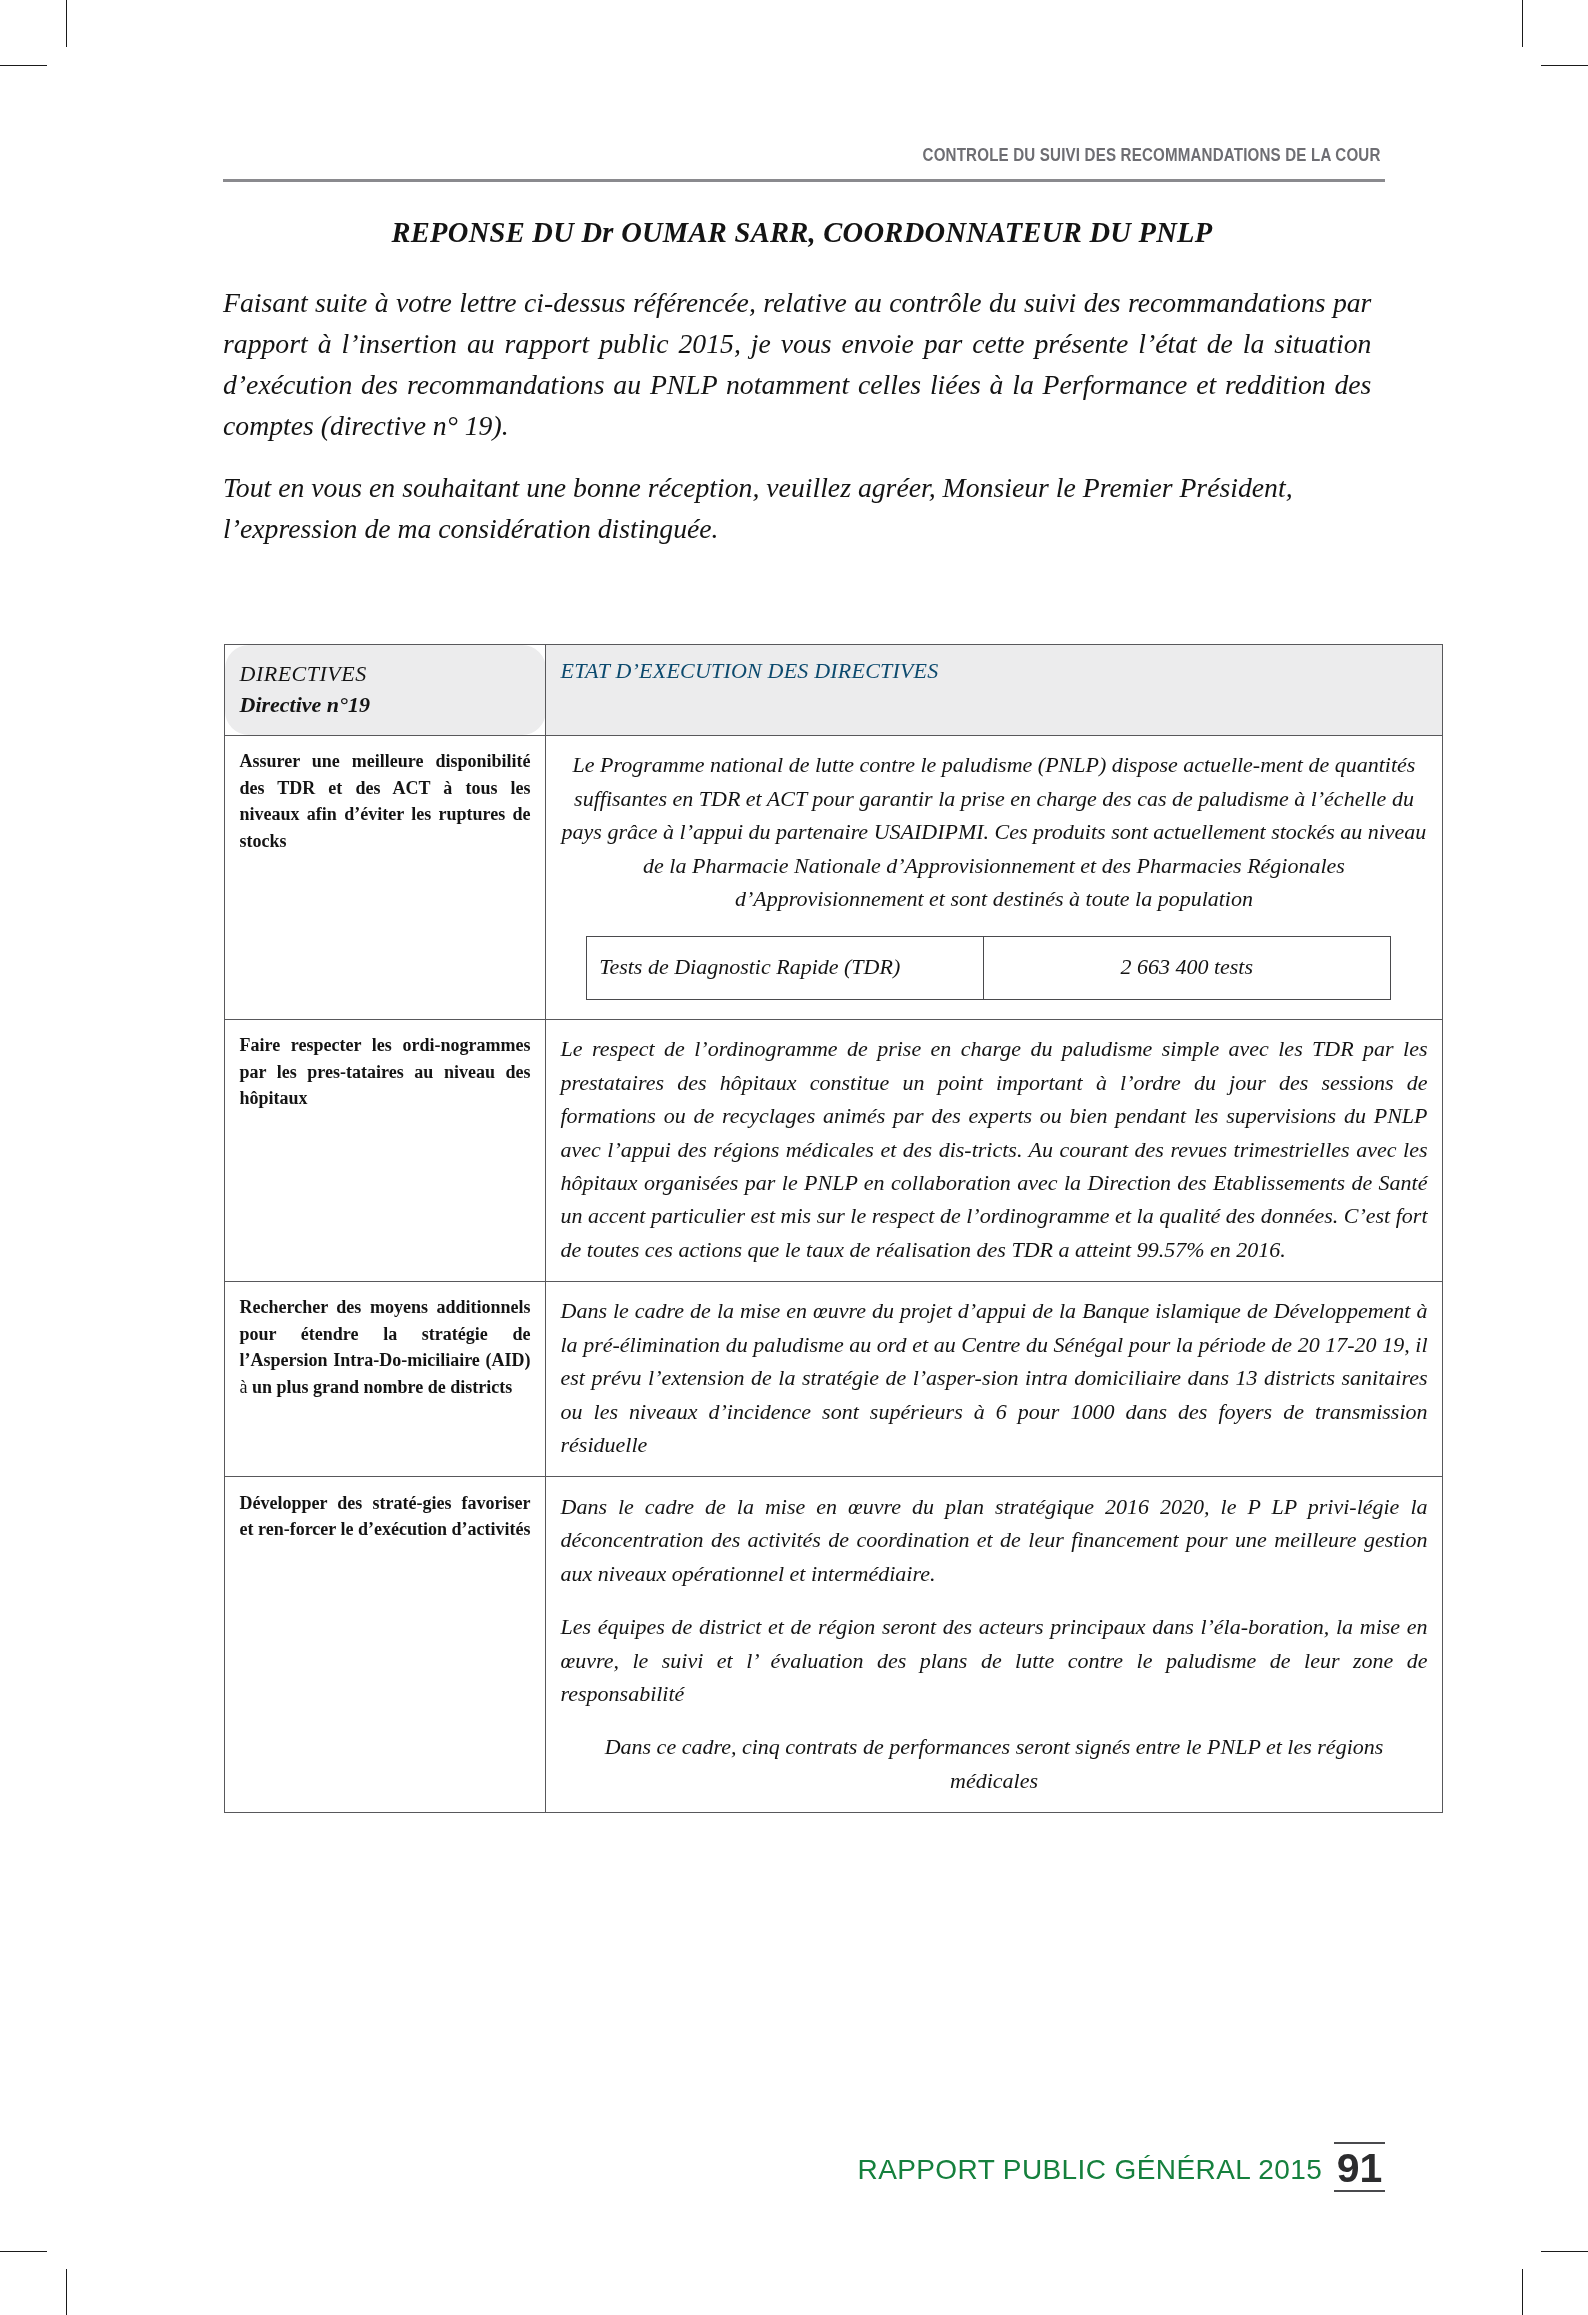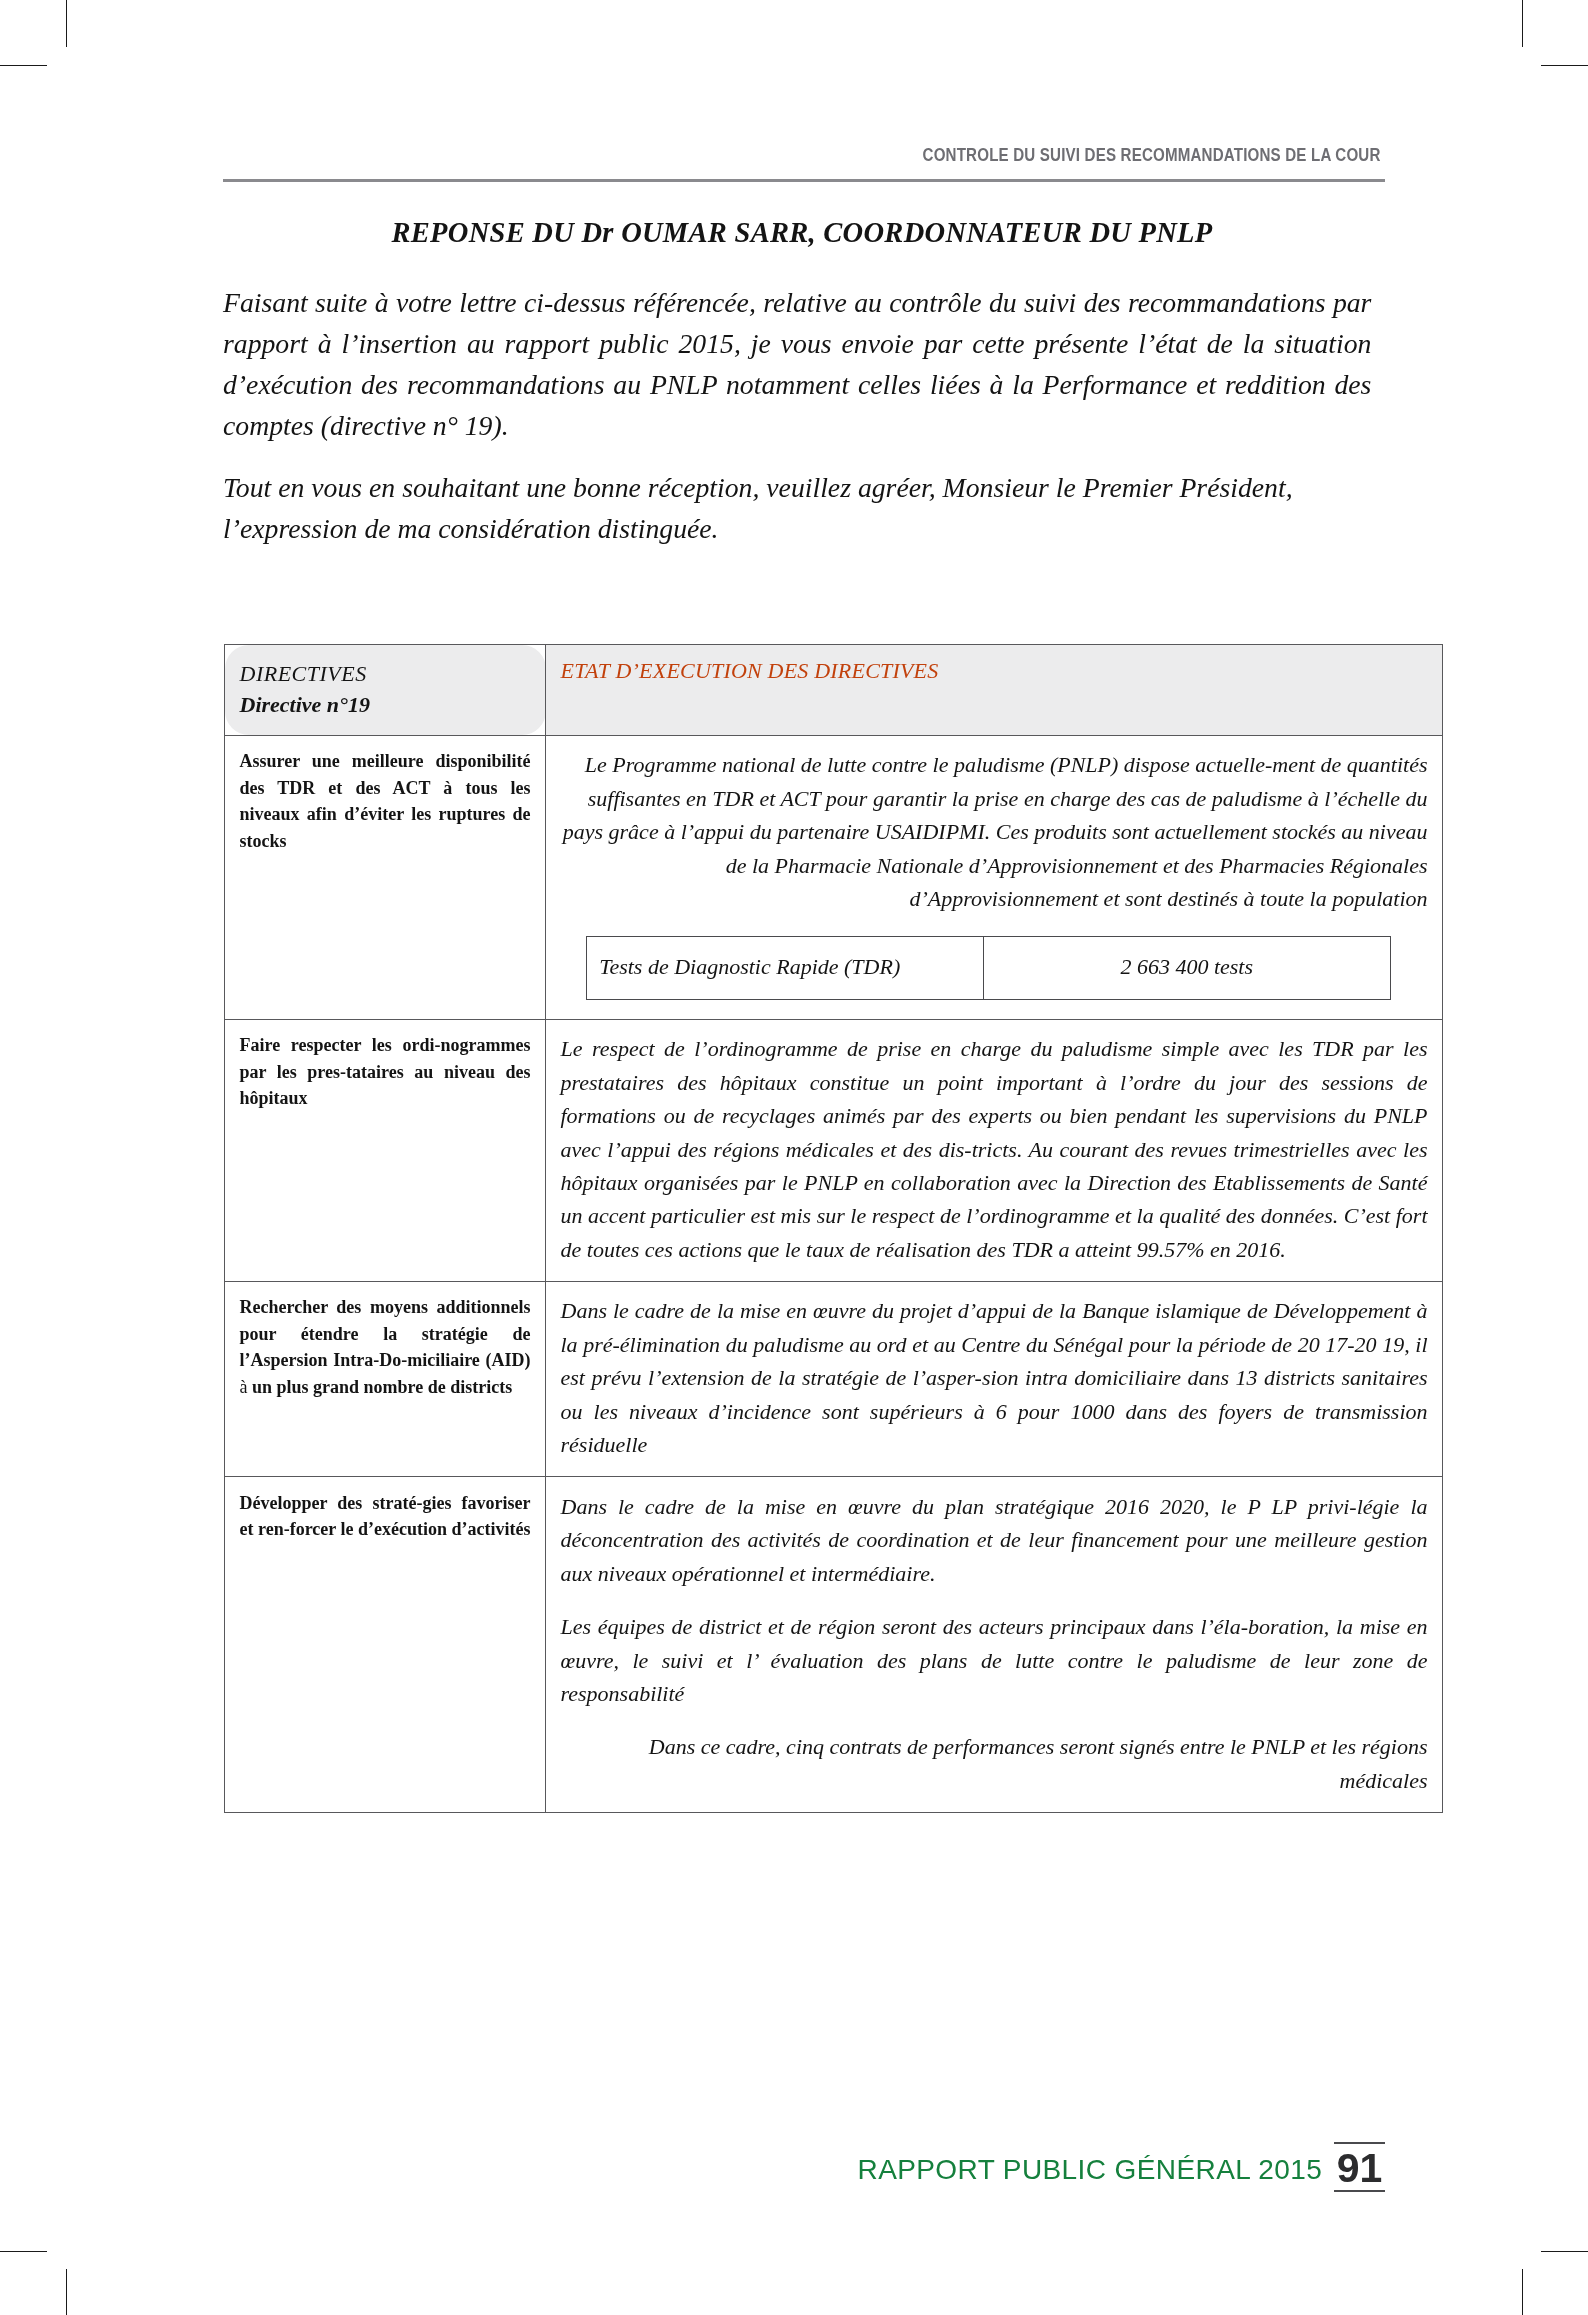--- a/index.html
+++ b/index.html
@@ -127,21 +127,21 @@
     font-style: italic;
     font-size: 22px;
     line-height: 1.42;
     color: #141414;
   }
   .head-left .l1 { font-weight: normal; letter-spacing: 0.5px; }
   .head-left .l2 { font-weight: bold; }
   .head-right {
     font-style: italic;
     font-size: 22px;
-    color: #c2410c;
+    color: #0c4a6e;
     letter-spacing: 0.2px;
   }
 
   .dir-cell {
     font-weight: bold;
     font-size: 18px;
     line-height: 1.47;
     text-align: justify;
     color: #141414;
     -webkit-hyphens: manual;
@@ -151,21 +151,21 @@
 
   .exe-cell {
     font-style: italic;
     font-size: 22px;
     line-height: 1.52;
     text-align: justify;
     color: #141414;
   }
   .exe-cell p { margin: 0 0 20px 0; }
   .exe-cell p:last-child { margin-bottom: 0; }
-  .exe-cell p.nojust { text-align: right; }
+  .exe-cell p.nojust { text-align: center; }
 
   
   table.sub {
     border-collapse: collapse;
     width: 805px;
     table-layout: fixed;
     margin: 12.7px 0 3.6px 25px;
   }
   table.sub td {
     border: 1.8px solid #4a4a4d;

